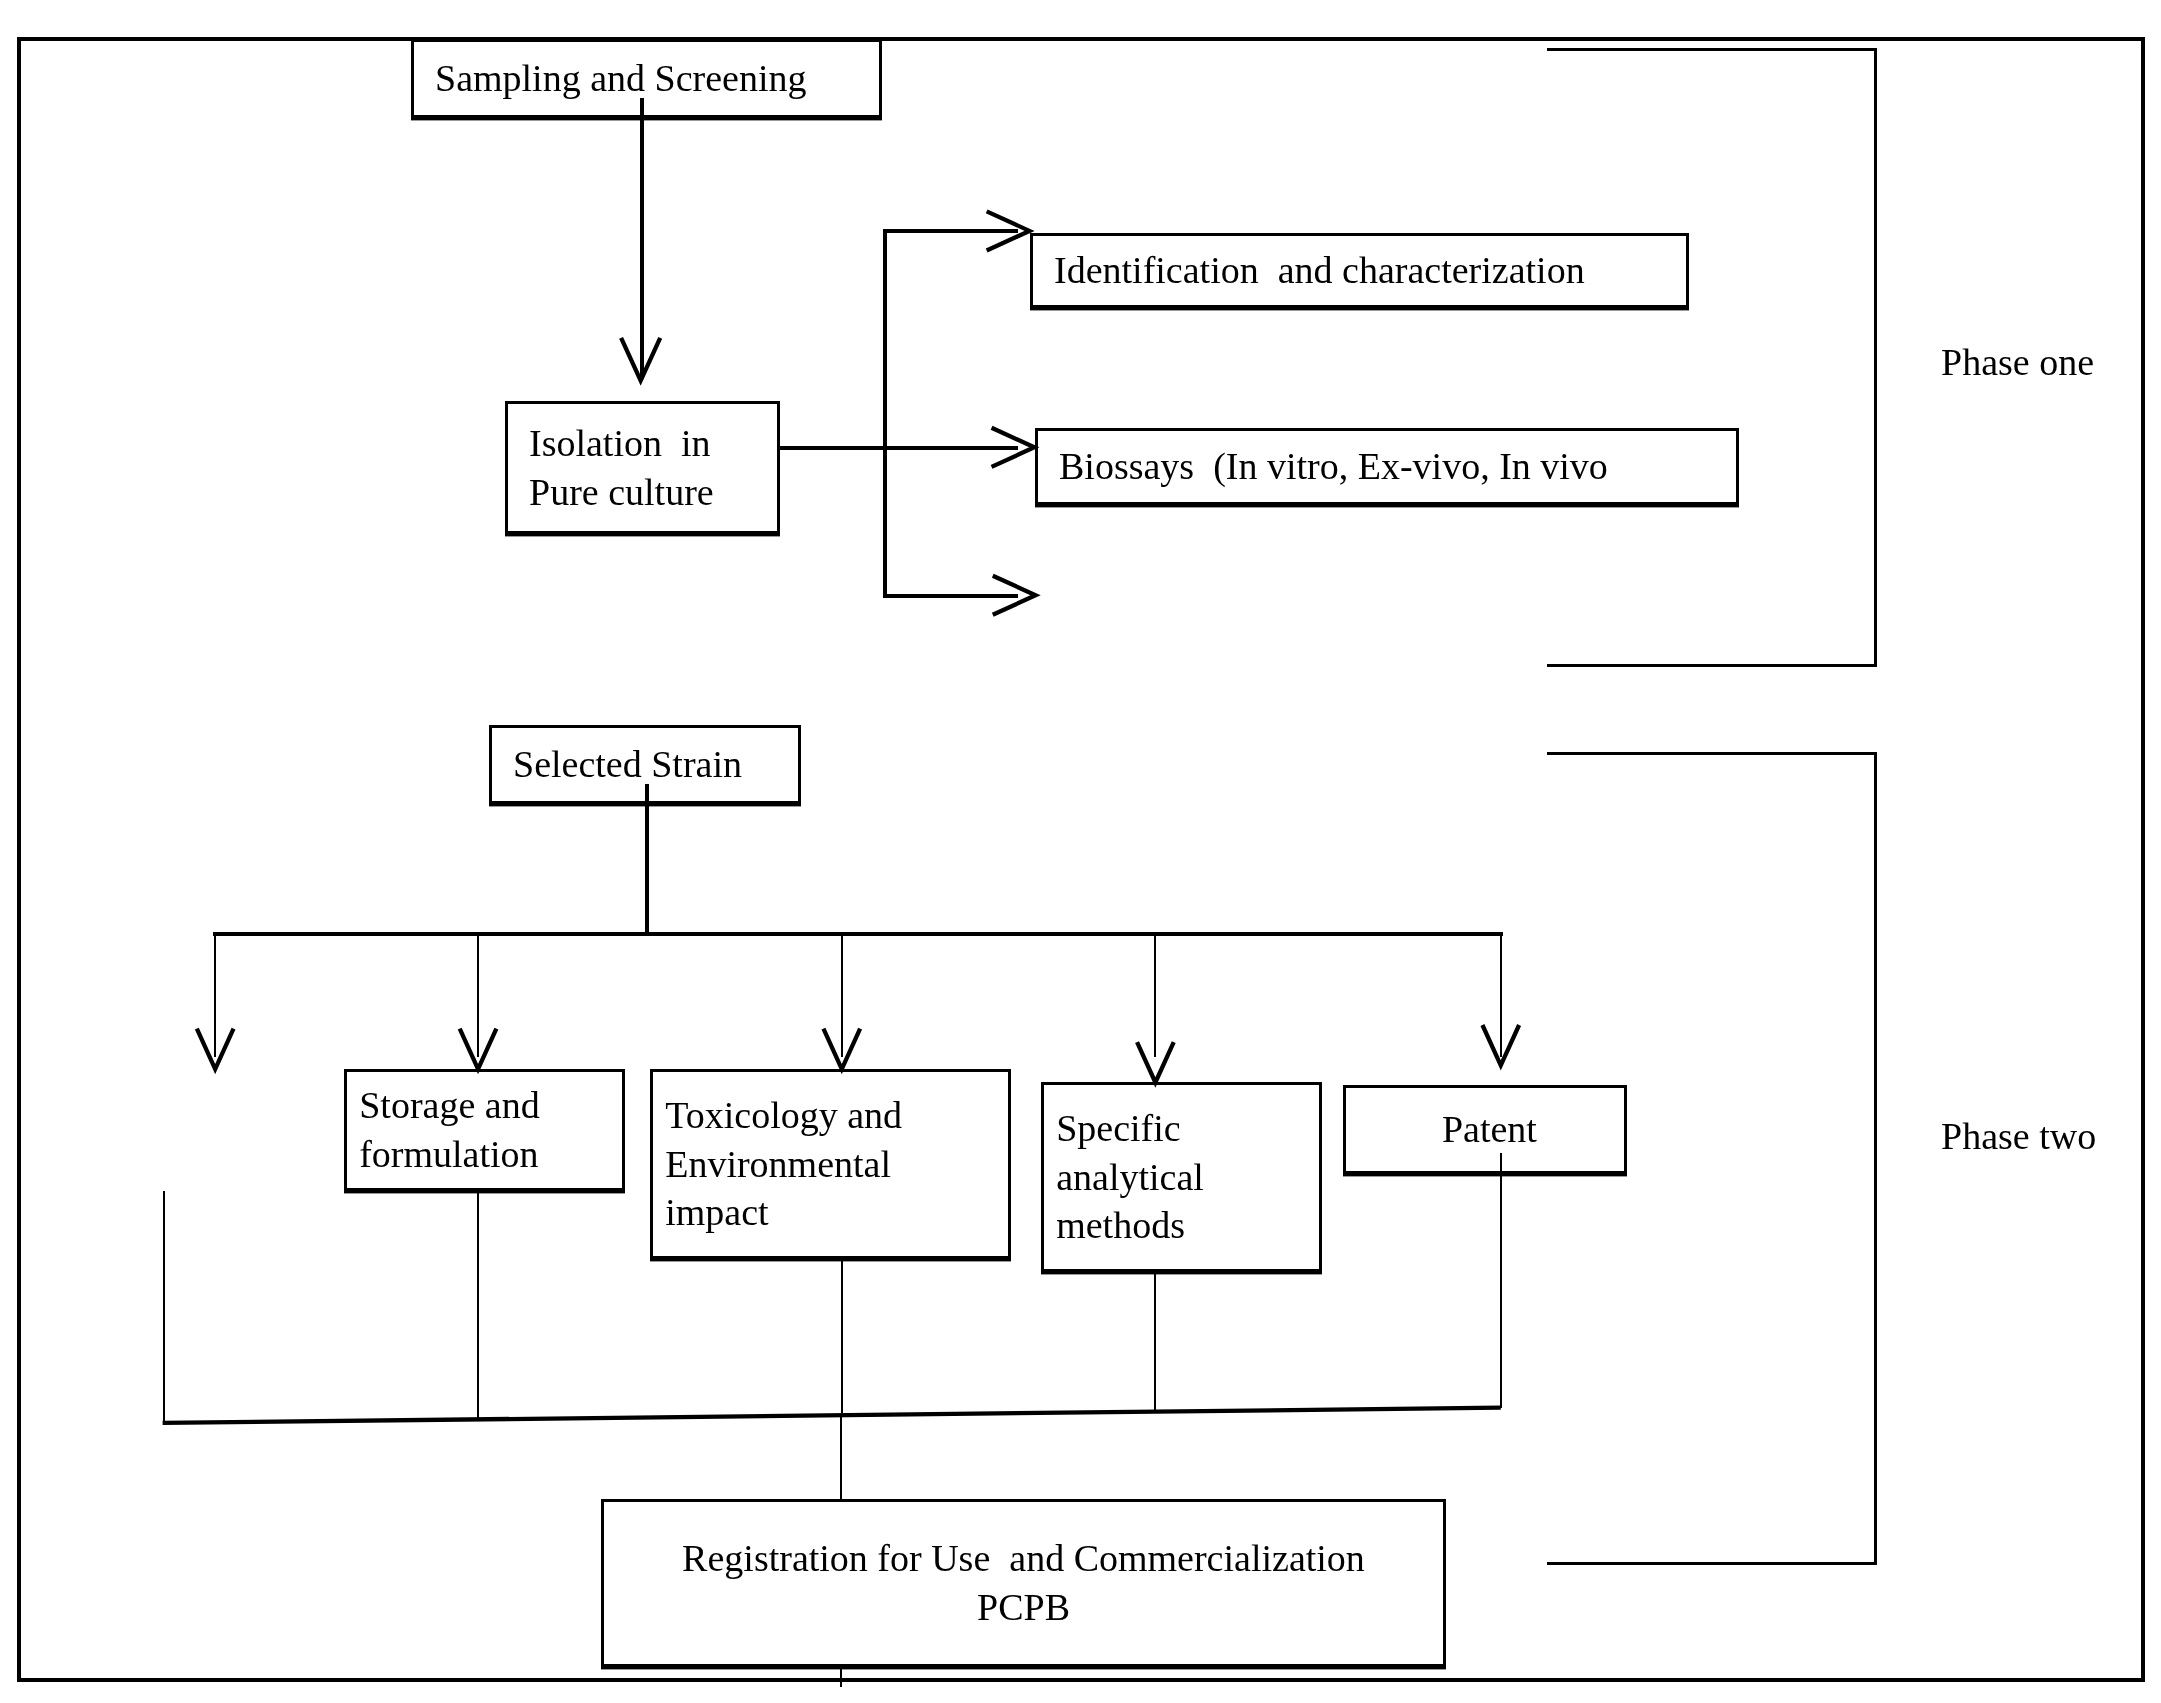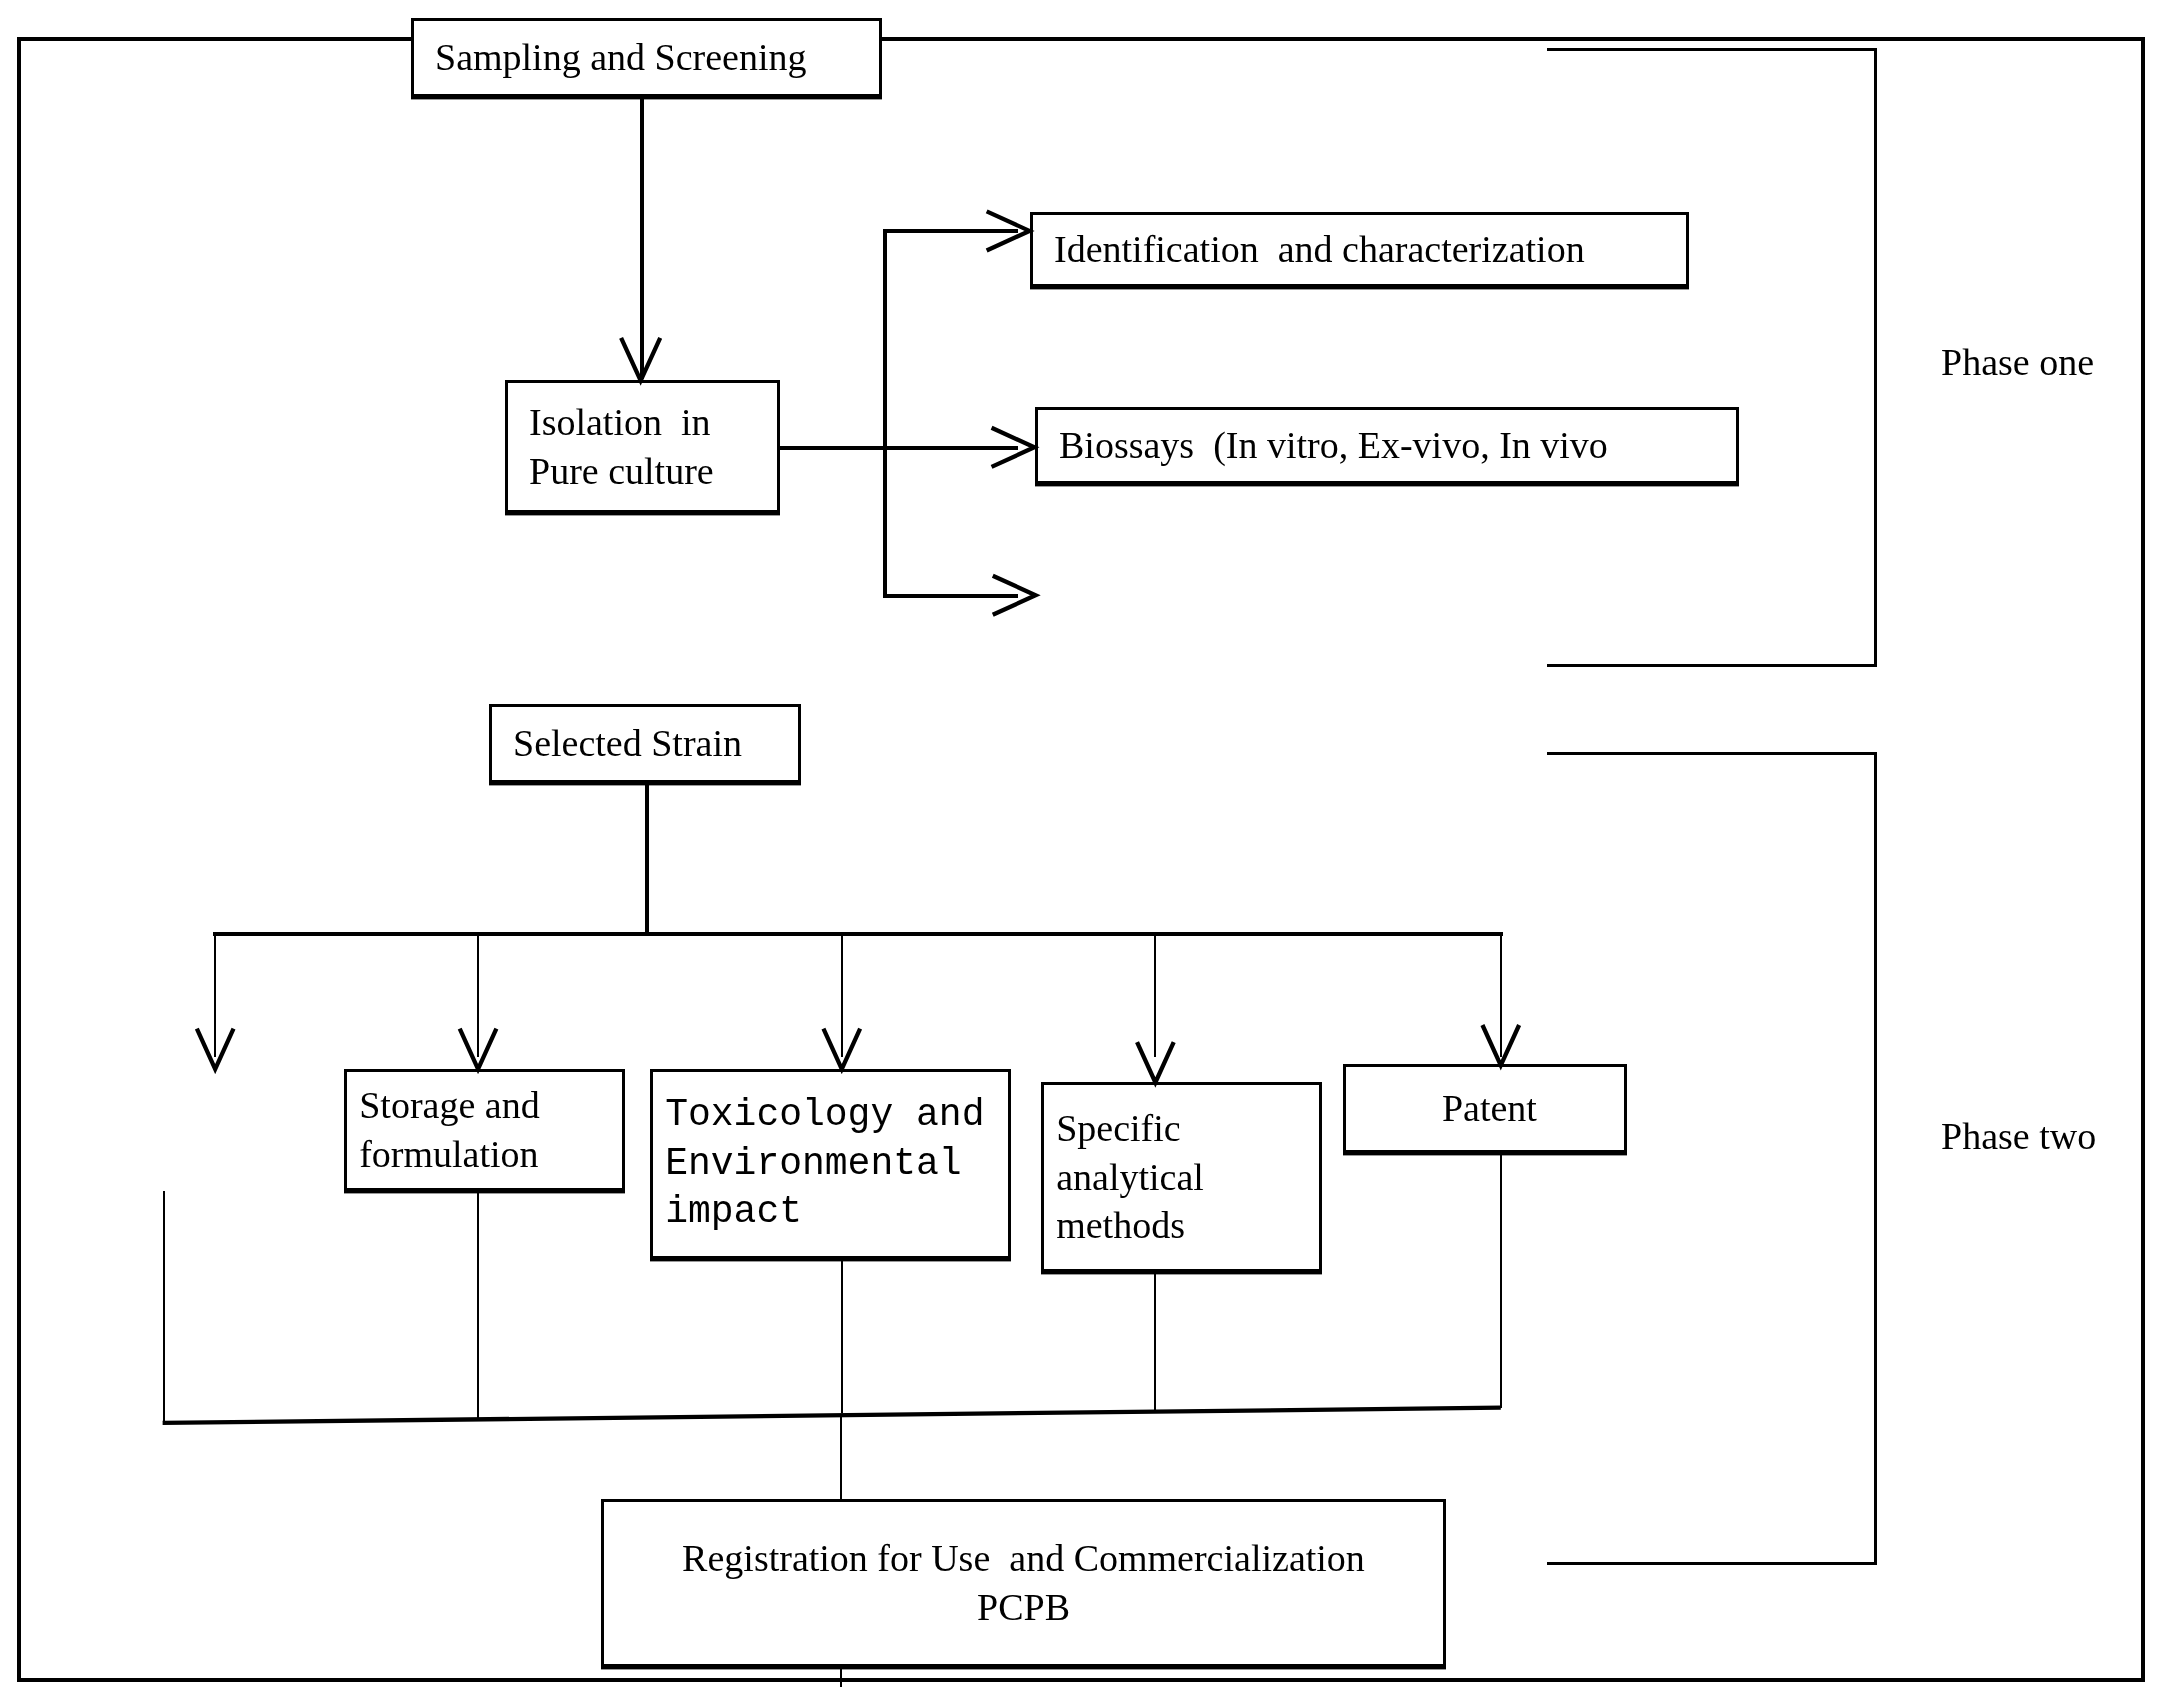--- a/index.html
+++ b/index.html
@@ -27,21 +27,21 @@
     display:flex;
     flex-direction:column;
     justify-content:center;
     font-size:38px;
     line-height:1.28;
     padding:3.7px 12.2px;
     box-shadow:0 2.4px 0 0 #000;
   }
   .node .ln{display:block;white-space:pre;}
   .node.center{align-items:center;text-align:center;}
-  .node.lead{padding-left:21px;}
+  .node.lead{padding-left:21px;margin-top:21px;}
   .hline{position:absolute;background:#000;height:2.4px;}
   .vline{position:absolute;background:#000;width:2.4px;}
   .hline.thick{height:3.7px;}
   .vline.thick{width:3.7px;}
   .phase-label{
     position:absolute;
     font-size:38px;
     white-space:nowrap;
   }
   
@@ -105,21 +105,21 @@
   <div class="vline" style="left:841px;top:932px;height:125px;"></div>
   <div class="vline" style="left:1154px;top:932px;height:125px;"></div>
   <div class="vline" style="left:1500px;top:932px;height:125px;"></div>
 
 
   <div class="node" style="left:344px;top:1069px;width:281px;height:122px;">
     <span class="ln">Storage and</span>
     <span class="ln">formulation</span>
   </div>
 
-  <div class="node" style="left:650px;top:1069px;width:361px;height:190px;font-family:Liberation Mono, monospace;">
+  <div class="node" style="left:650px;top:1069px;width:361px;height:190px;">
     <span class="ln">Toxicology and</span>
     <span class="ln">Environmental</span>
     <span class="ln">impact</span>
   </div>
 
   <div class="node" style="left:1041px;top:1082px;width:281px;height:190px;">
     <span class="ln">Specific</span>
     <span class="ln">analytical</span>
     <span class="ln">methods</span>
   </div>

